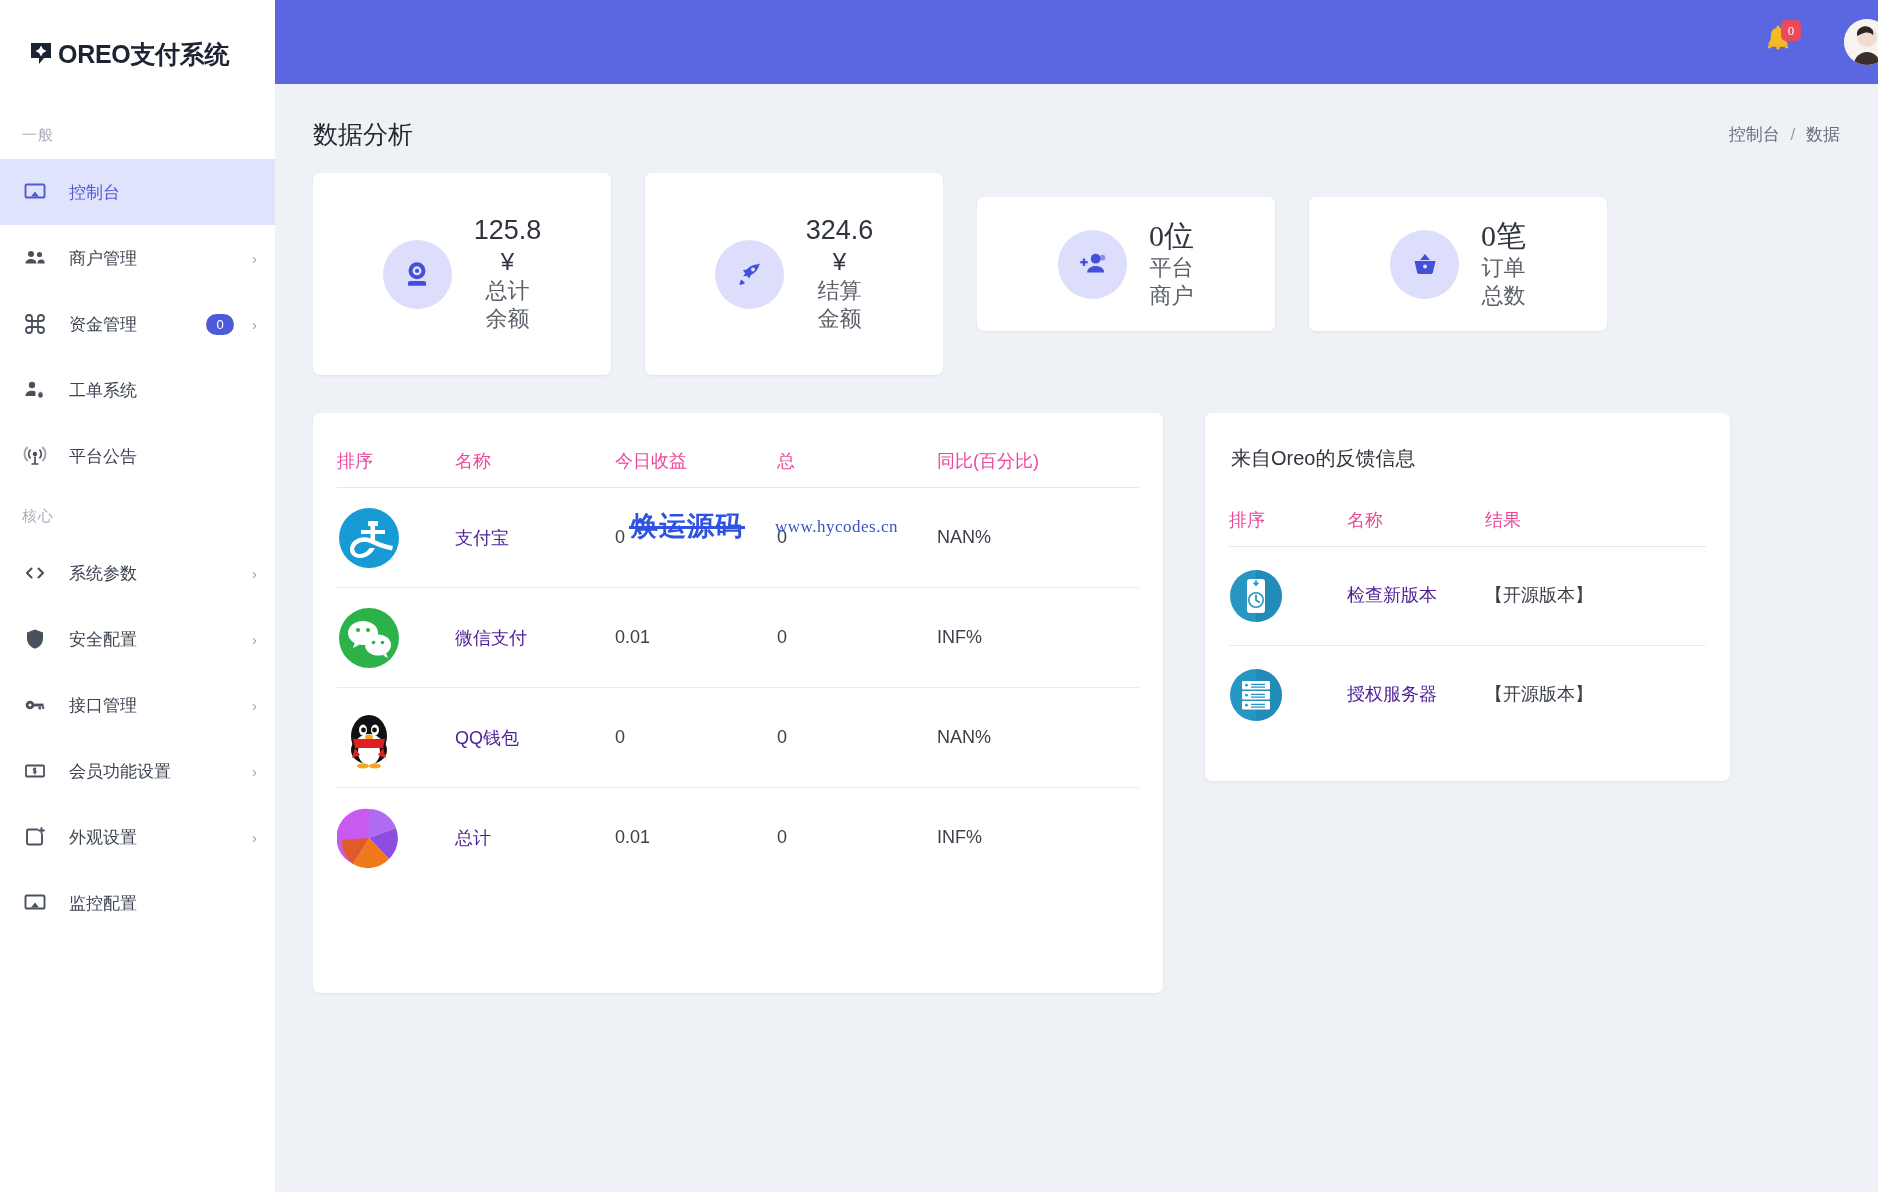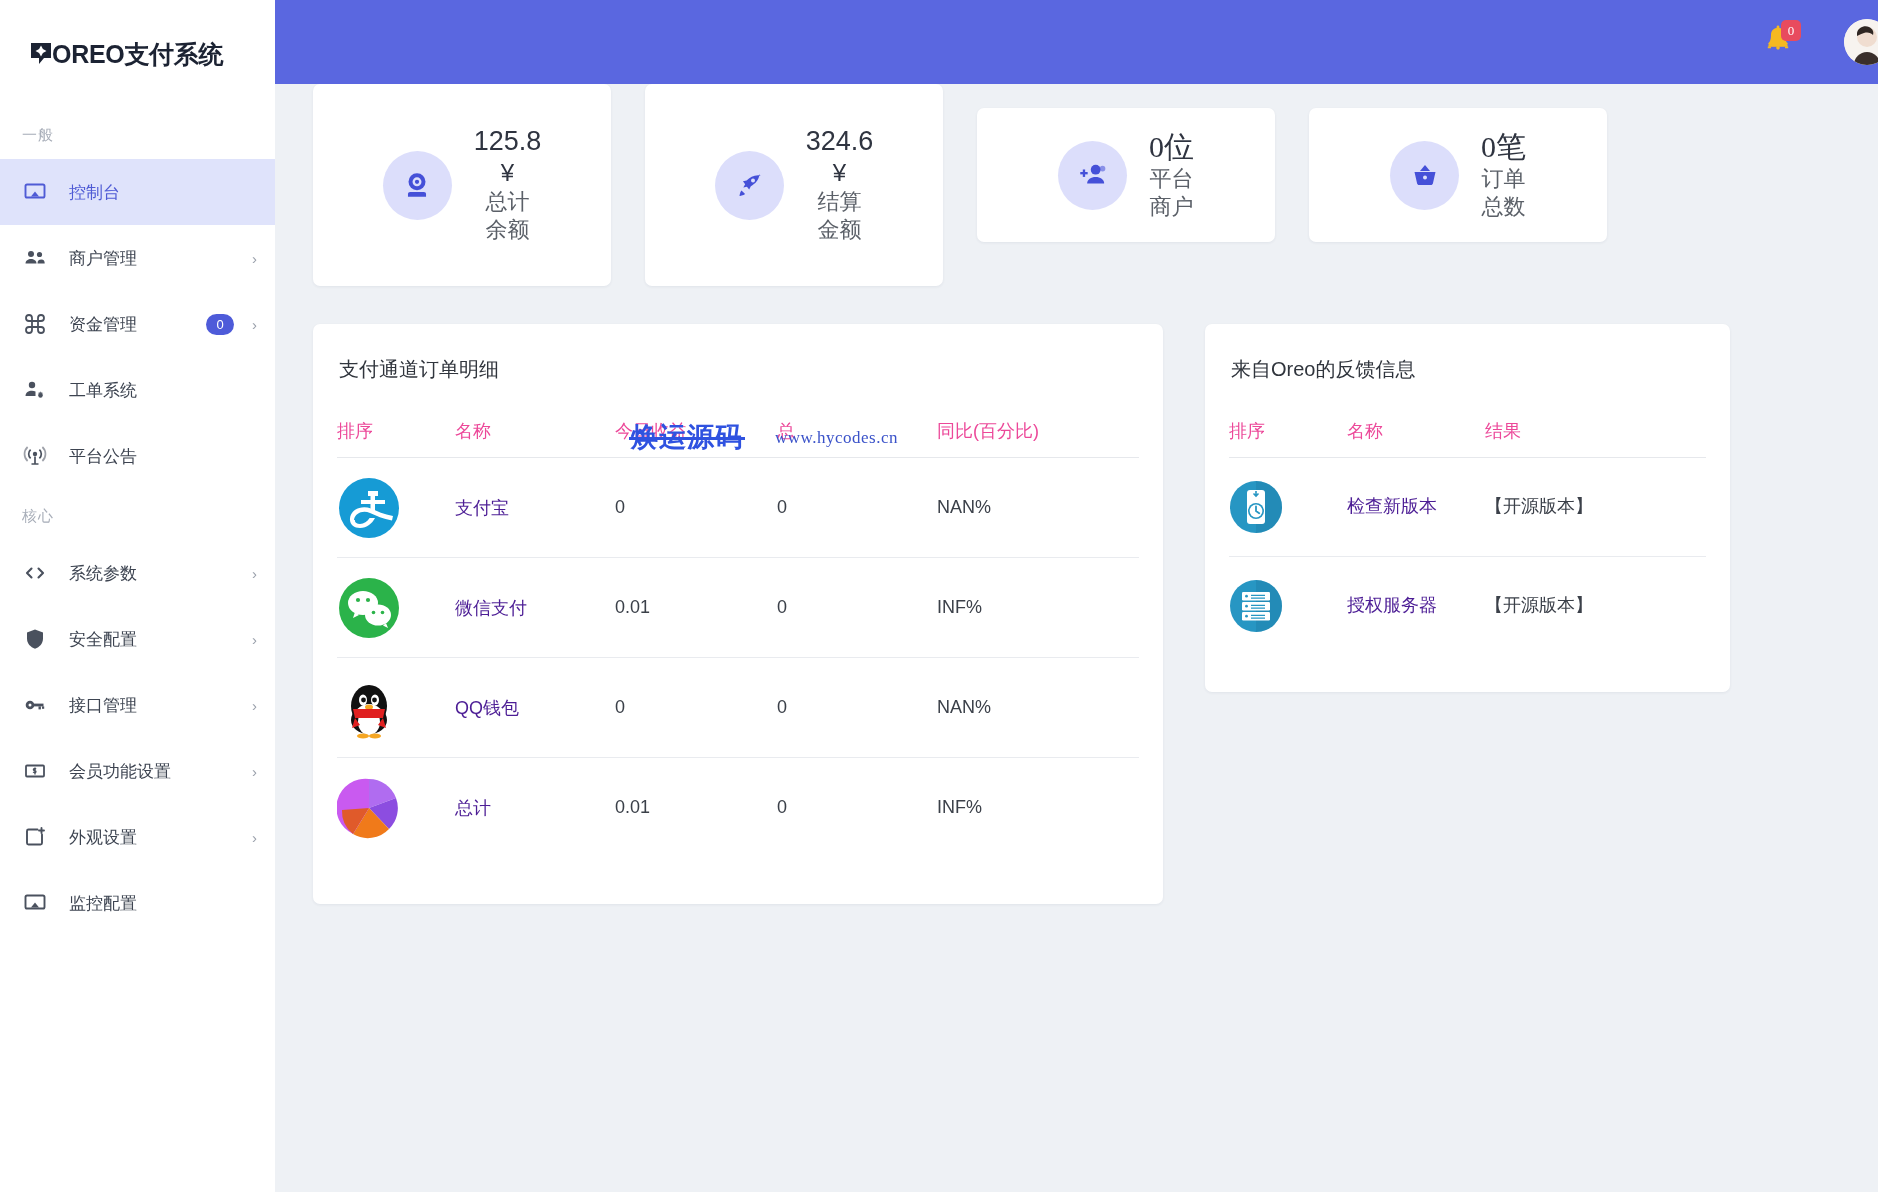--- a/index.html
+++ b/index.html
@@ -15,20 +15,21 @@
   .sidebar {
     width: 275px; min-width: 275px; height: 1192px;
     background: #ffffff;
     position: relative;
     overflow: hidden;
   }
   .brand {
     height: 108px;
     display: flex; align-items: center;
     padding-left: 30px;
+    gap: 6px;
   }
   .brand-mark {
     width: 22px; height: 24px;
     position: relative;
     flex: none;
   }
   .brand-mark svg { display:block; }
   .brand-text {
     font-size: 25px; font-weight: bold; color: #1c2333;
     letter-spacing: -0.3px;
@@ -408,20 +409,28 @@
       <div class="avatar">
         <svg width="46" height="46" viewBox="0 0 46 46">
           <circle cx="23" cy="23" r="23" fill="#f7f3ef"></circle>
           <path d="M10 46a13 13 0 0 1 26 0z" fill="#3a2f2b"></path>
           <circle cx="23" cy="18" r="10" fill="#f0ddd0"></circle>
           <path d="M13 14c1-6 8-8 12-6 4 2 5 5 4 8-2-2-5-3-9-2-3 .8-5 2-7 3z" fill="#2f2622"></path>
         </svg>
       </div>
     </div>
 
+    <div class="page-head">
+      <div class="page-title">数据分析</div>
+      <div class="crumb">
+        <span>控制台</span>
+        <span class="sep">/</span>
+        <span>数据</span>
+      </div>
+    </div>
 
     <div class="stats">
 
       <div class="stat-card">
         <div class="stat-ico">
           <svg width="34" height="34" viewBox="0 0 32 32" fill="currentColor">
             <circle cx="16" cy="13" r="8"></circle>
             <circle cx="16" cy="13" r="4.2" fill="#dcdefb"></circle>
             <circle cx="16" cy="13" r="2" fill="currentColor"></circle>
             <path d="M9.5 22.5h13c1.2 0 2 .9 2 2v2.5h-17v-2.5c0-1.1.8-2 2-2z"></path>
@@ -480,21 +489,20 @@
           <div class="stat-num">0笔</div>
           <div class="stat-lbl">订单</div>
           <div class="stat-lbl">总数</div>
         </div>
       </div>
     </div>
 
     <div class="panels">
 
       <section class="panel panel-left" style="position:relative;">
-        <div class="panel-title">支付通道订单明细</div>
         <div class="tbl-wrap">
           <table>
             <thead>
               <tr>
                 <th style="width:118px">排序</th>
                 <th style="width:160px">名称</th>
                 <th style="width:162px">今日收益</th>
                 <th style="width:160px">总</th>
                 <th>同比(百分比)</th>
               </tr>

